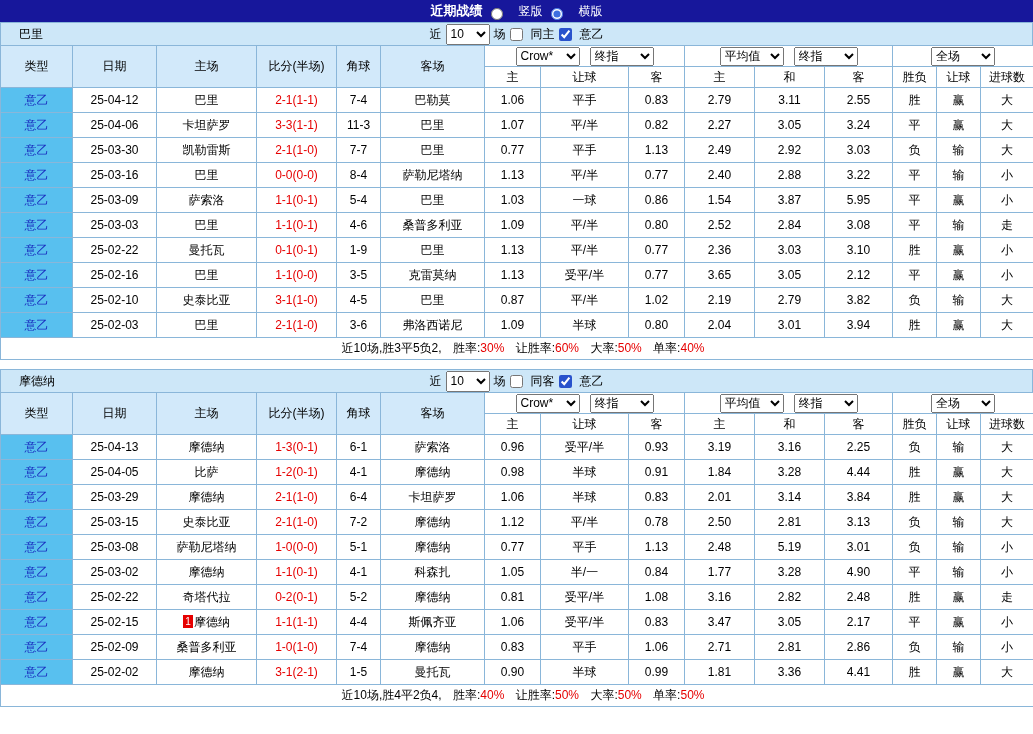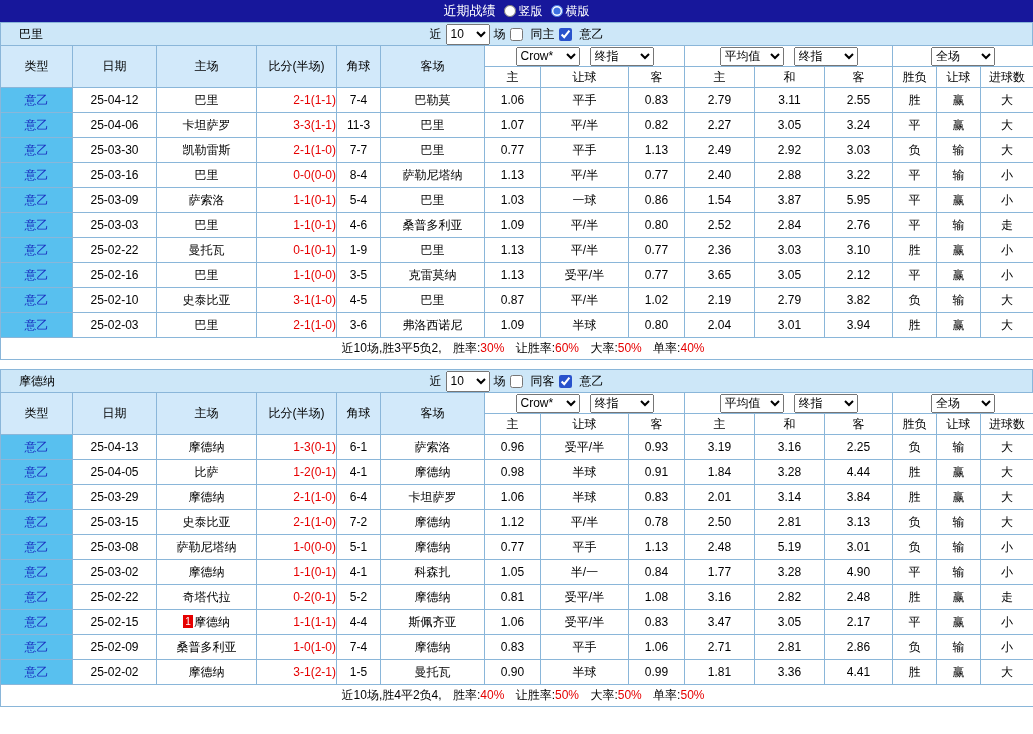--- a/index.html
+++ b/index.html
@@ -13,22 +13,22 @@
   }
   .topbar {
     height:22px;
     background:var(--topbar-bg,#17179b);
     color:#fff;
     display:flex;
     align-items:center;
     justify-content:center;
     gap:8px;
   }
-  .topbar-title { font-weight:normal; font-size:13px; }
-  .radio-opt { display:flex; align-items:center; gap:3px; cursor:pointer; }
+  .topbar-title { font-weight:bold; font-size:13px; }
+  .radio-opt { display:flex; align-items:flex-end; gap:16px; cursor:pointer; }
   .radio-opt input { margin:0; width:12px; height:12px; accent-color:#3c6fe0; }
 
   section { margin-bottom:9px; }
   .sec-header {
     height:23px;
     background:var(--section-bar-bg,#cde7f8);
     border:1px solid var(--grid-border,#8ab6d9);
     border-bottom:none;
     position:relative;
     display:flex;
@@ -48,21 +48,21 @@
     padding:0;
     white-space:nowrap;
     overflow:hidden;
     font-weight:normal;
   }
   thead th { height:21px; background:#fff; }
   thead th.label { background:var(--header-bg,#d2e9fa); }
   .selcell select { width:64px; height:19px; margin:0 5px; font-size:12px; font-family:inherit; }
   tbody td { height:25px; }
   td.type { background:var(--type-cell-bg,#58c0ef); color:var(--type-cell-text,#1a2fc0); cursor:pointer; }
-  td.score { color:var(--score-red,#e60000); cursor:pointer;text-align:right; }
+  td.score { color:var(--score-red,#e60000); cursor:pointer; }
   .team-cell { cursor:pointer; }
   tfoot td { height:22px; background:#fff;padding-left:12px; }
   .stat { margin-left:8px; }
   .stat-value { color:var(--score-red,#e60000); }
   .badge {
     display:inline-block;
     background:#e60000;
     color:#fff;
     font-size:10px;
     line-height:13px;
@@ -250,21 +250,21 @@
   <td>25-03-03</td>
   <td class="team-cell"><span>巴里</span></td>
   <td class="score">1-1(0-1)</td>
   <td>4-6</td>
   <td class="team-cell"><span>桑普多利亚</span></td>
   <td>1.09</td>
   <td>平/半</td>
   <td>0.80</td>
   <td>2.52</td>
   <td>2.84</td>
-  <td>2.76</td>
+  <td>3.08</td>
   <td>平</td>
   <td>输</td>
   <td>走</td>
 </tr>
 
 <tr>
   <td class="type">意乙</td>
   <td>25-02-22</td>
   <td class="team-cell"><span>曼托瓦</span></td>
   <td class="score">0-1(0-1)</td>

